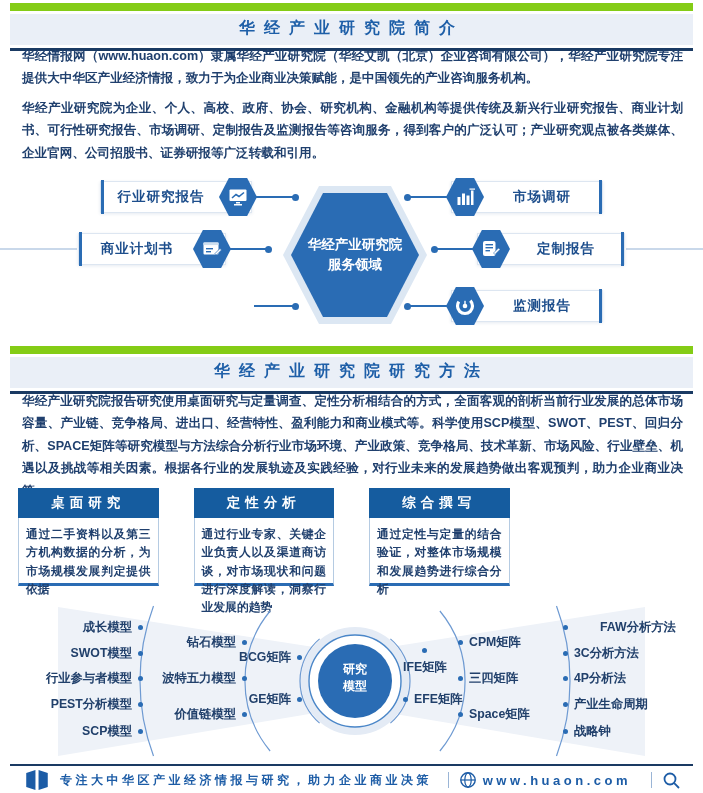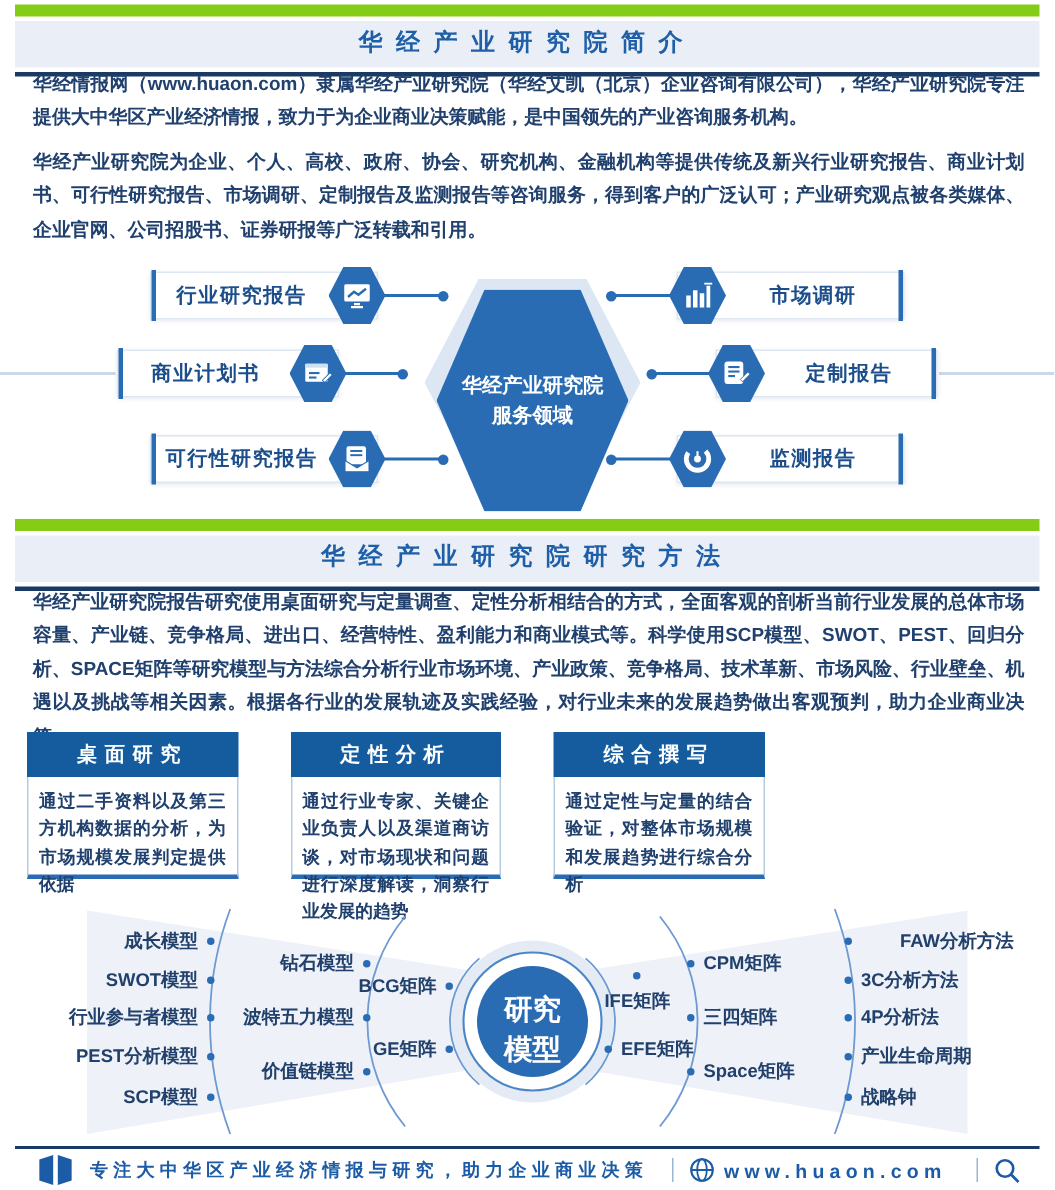--- a/index.html
+++ b/index.html
@@ -17,32 +17,32 @@
   .svc-box { position:absolute; height:32px; background:#fff; border:1px solid #dde6f1; box-shadow:0 1px 3px rgba(40,80,140,.12); display:flex; align-items:center; justify-content:center; }
   .svc-label { color:#1d4e8c; font-size:13.5px; font-weight:bold; letter-spacing:1px; }
   .vbar { position:absolute; top:-2px; bottom:-2px; width:3px; background:#2a6cb4; }
   .vbar.vl { left:0; } .vbar.vr { right:0; }
   .svc-badge { position:absolute; top:-4px; width:38px; height:38px; background:#2a6cb4; clip-path:polygon(26% 0,74% 0,100% 50%,74% 100%,26% 100%,0 50%); display:flex; align-items:center; justify-content:center; }
   .badge-r { right:-6px; } .badge-l { left:-6px; }
   .conn { position:absolute; height:2px; background:#2a6cb4; }
   .dot { position:absolute; width:7px; height:7px; border-radius:50%; background:#2a6cb4; }
   .edge-line { position:absolute; height:1.5px; background:#c9d8ea; }
   .hex-halo { position:absolute; left:283px; top:186px; width:144px; height:138px; background:#dce7f3; clip-path:polygon(25% 0,75% 0,100% 50%,75% 100%,25% 100%,0 50%); }
-  .hex-core { position:absolute; left:291px; top:193px; width:128px; height:148px; background:#2a6cb4; clip-path:polygon(25% 0,75% 0,100% 50%,75% 100%,25% 100%,0 50%); display:flex; flex-direction:column; align-items:center; justify-content:center; }
+  .hex-core { position:absolute; left:291px; top:193px; width:128px; height:124px; background:#2a6cb4; clip-path:polygon(25% 0,75% 0,100% 50%,75% 100%,25% 100%,0 50%); display:flex; flex-direction:column; align-items:center; justify-content:center; }
   .hex-core div { color:#fff; font-size:13.5px; font-weight:bold; line-height:1.45; }
 
   
   .cols { position:absolute; left:18px; right:18px; top:488px; display:grid; grid-template-columns:repeat(4,1fr); gap:35px; }
   .mcol-head { background:#155c9f; color:#fff; text-align:center; font-size:13.5px; font-weight:bold; letter-spacing:5px; padding:6px 0; }
   .mcol-body { border:1px solid #b5cbe2; border-top:none; border-bottom:3px solid #2a6cb4; background:#fff; padding:7px 7px; font-size:11.8px; font-weight:600; color:#20406e; line-height:1.55; height:68px; text-align:justify; }
 
   
   .model-label { position:absolute; height:18px; display:flex; align-items:center; gap:6px; color:#21406b; font-size:12.3px; font-weight:bold; white-space:nowrap; }
   .mdot { width:5px; height:5px; border-radius:50%; background:#2a6cb4; flex:0 0 auto; }
-  .model-center-text { position:absolute; left:317px; top:661px; width:76px; text-align:center; color:#fff; font-size:19px; font-weight:bold; line-height:1.4; }
+  .model-center-text { position:absolute; left:317px; top:661px; width:76px; text-align:center; color:#fff; font-size:12px; font-weight:bold; line-height:1.4; }
 
   
   .footer { position:absolute; left:10px; right:10px; top:764px; border-top:2px solid #1a3a63; border-bottom:3.5px solid #1a3a63; }
   .footer-in { display:flex; align-items:center; padding:4px 8px 5px 14px; }
   .slogan { color:#1c5ca6; font-size:12px; font-weight:bold; letter-spacing:3.5px; margin-left:10px; }
   .website { color:#1c5ca6; font-size:13px; font-weight:bold; letter-spacing:3.5px; margin:0 10px 0 6px; }
   .fdiv { width:1px; height:16px; background:#9ab5d6; margin:0 10px; }
   .spacer { flex:1; }
 </style>
 </head>
@@ -77,32 +77,20 @@
   <div class="svc-box" style="left:78px;top:233px;width:148px;padding-right:30px;">
     <span class="vbar vl"></span>
     <span class="svc-label">商业计划书</span>
     <span class="svc-badge badge-r">
       <svg width="20" height="20" viewBox="0 0 20 20">
           <rect x="1.5" y="3.5" width="15" height="12" rx="1" fill="#fff"></rect>
           <rect x="4" y="9" width="7" height="1.4" fill="#2a6cb4"></rect>
           <rect x="4" y="12" width="5" height="1.4" fill="#2a6cb4"></rect>
           <rect x="1.5" y="3.5" width="15" height="2.6" fill="#cfe0f0"></rect>
           <path d="M13 14.5 L18 9.5 L19.5 11 L14.5 16 Z" fill="#fff" stroke="#2a6cb4" stroke-width="0.7"></path>
-        </svg>
-    </span>
-  </div>
-  <div class="svc-box" style="left:100px;top:290px;width:152px;padding-right:30px;">
-    <span class="vbar vl"></span>
-    <span class="svc-label">可行性研究报告</span>
-    <span class="svc-badge badge-r">
-      <svg width="20" height="20" viewBox="0 0 20 20">
-          <rect x="3" y="1.5" width="13" height="12" rx="1.5" fill="#fff"></rect>
-          <rect x="5.5" y="4" width="8" height="1.3" fill="#2a6cb4"></rect>
-          <rect x="5.5" y="6.8" width="8" height="1.3" fill="#2a6cb4"></rect>
-          <path d="M2 11 L10 16 L18 11 L18 18.5 L2 18.5 Z" fill="#fff" stroke="#2a6cb4" stroke-width="0.7"></path>
         </svg>
     </span>
   </div>
 
   <div class="svc-box" style="left:451px;top:181px;width:152px;padding-left:30px;">
     <span class="vbar vr"></span>
     <span class="svc-label">市场调研</span>
     <span class="svc-badge badge-l">
       <svg width="20" height="20" viewBox="0 0 20 20">
           <g fill="#fff">

